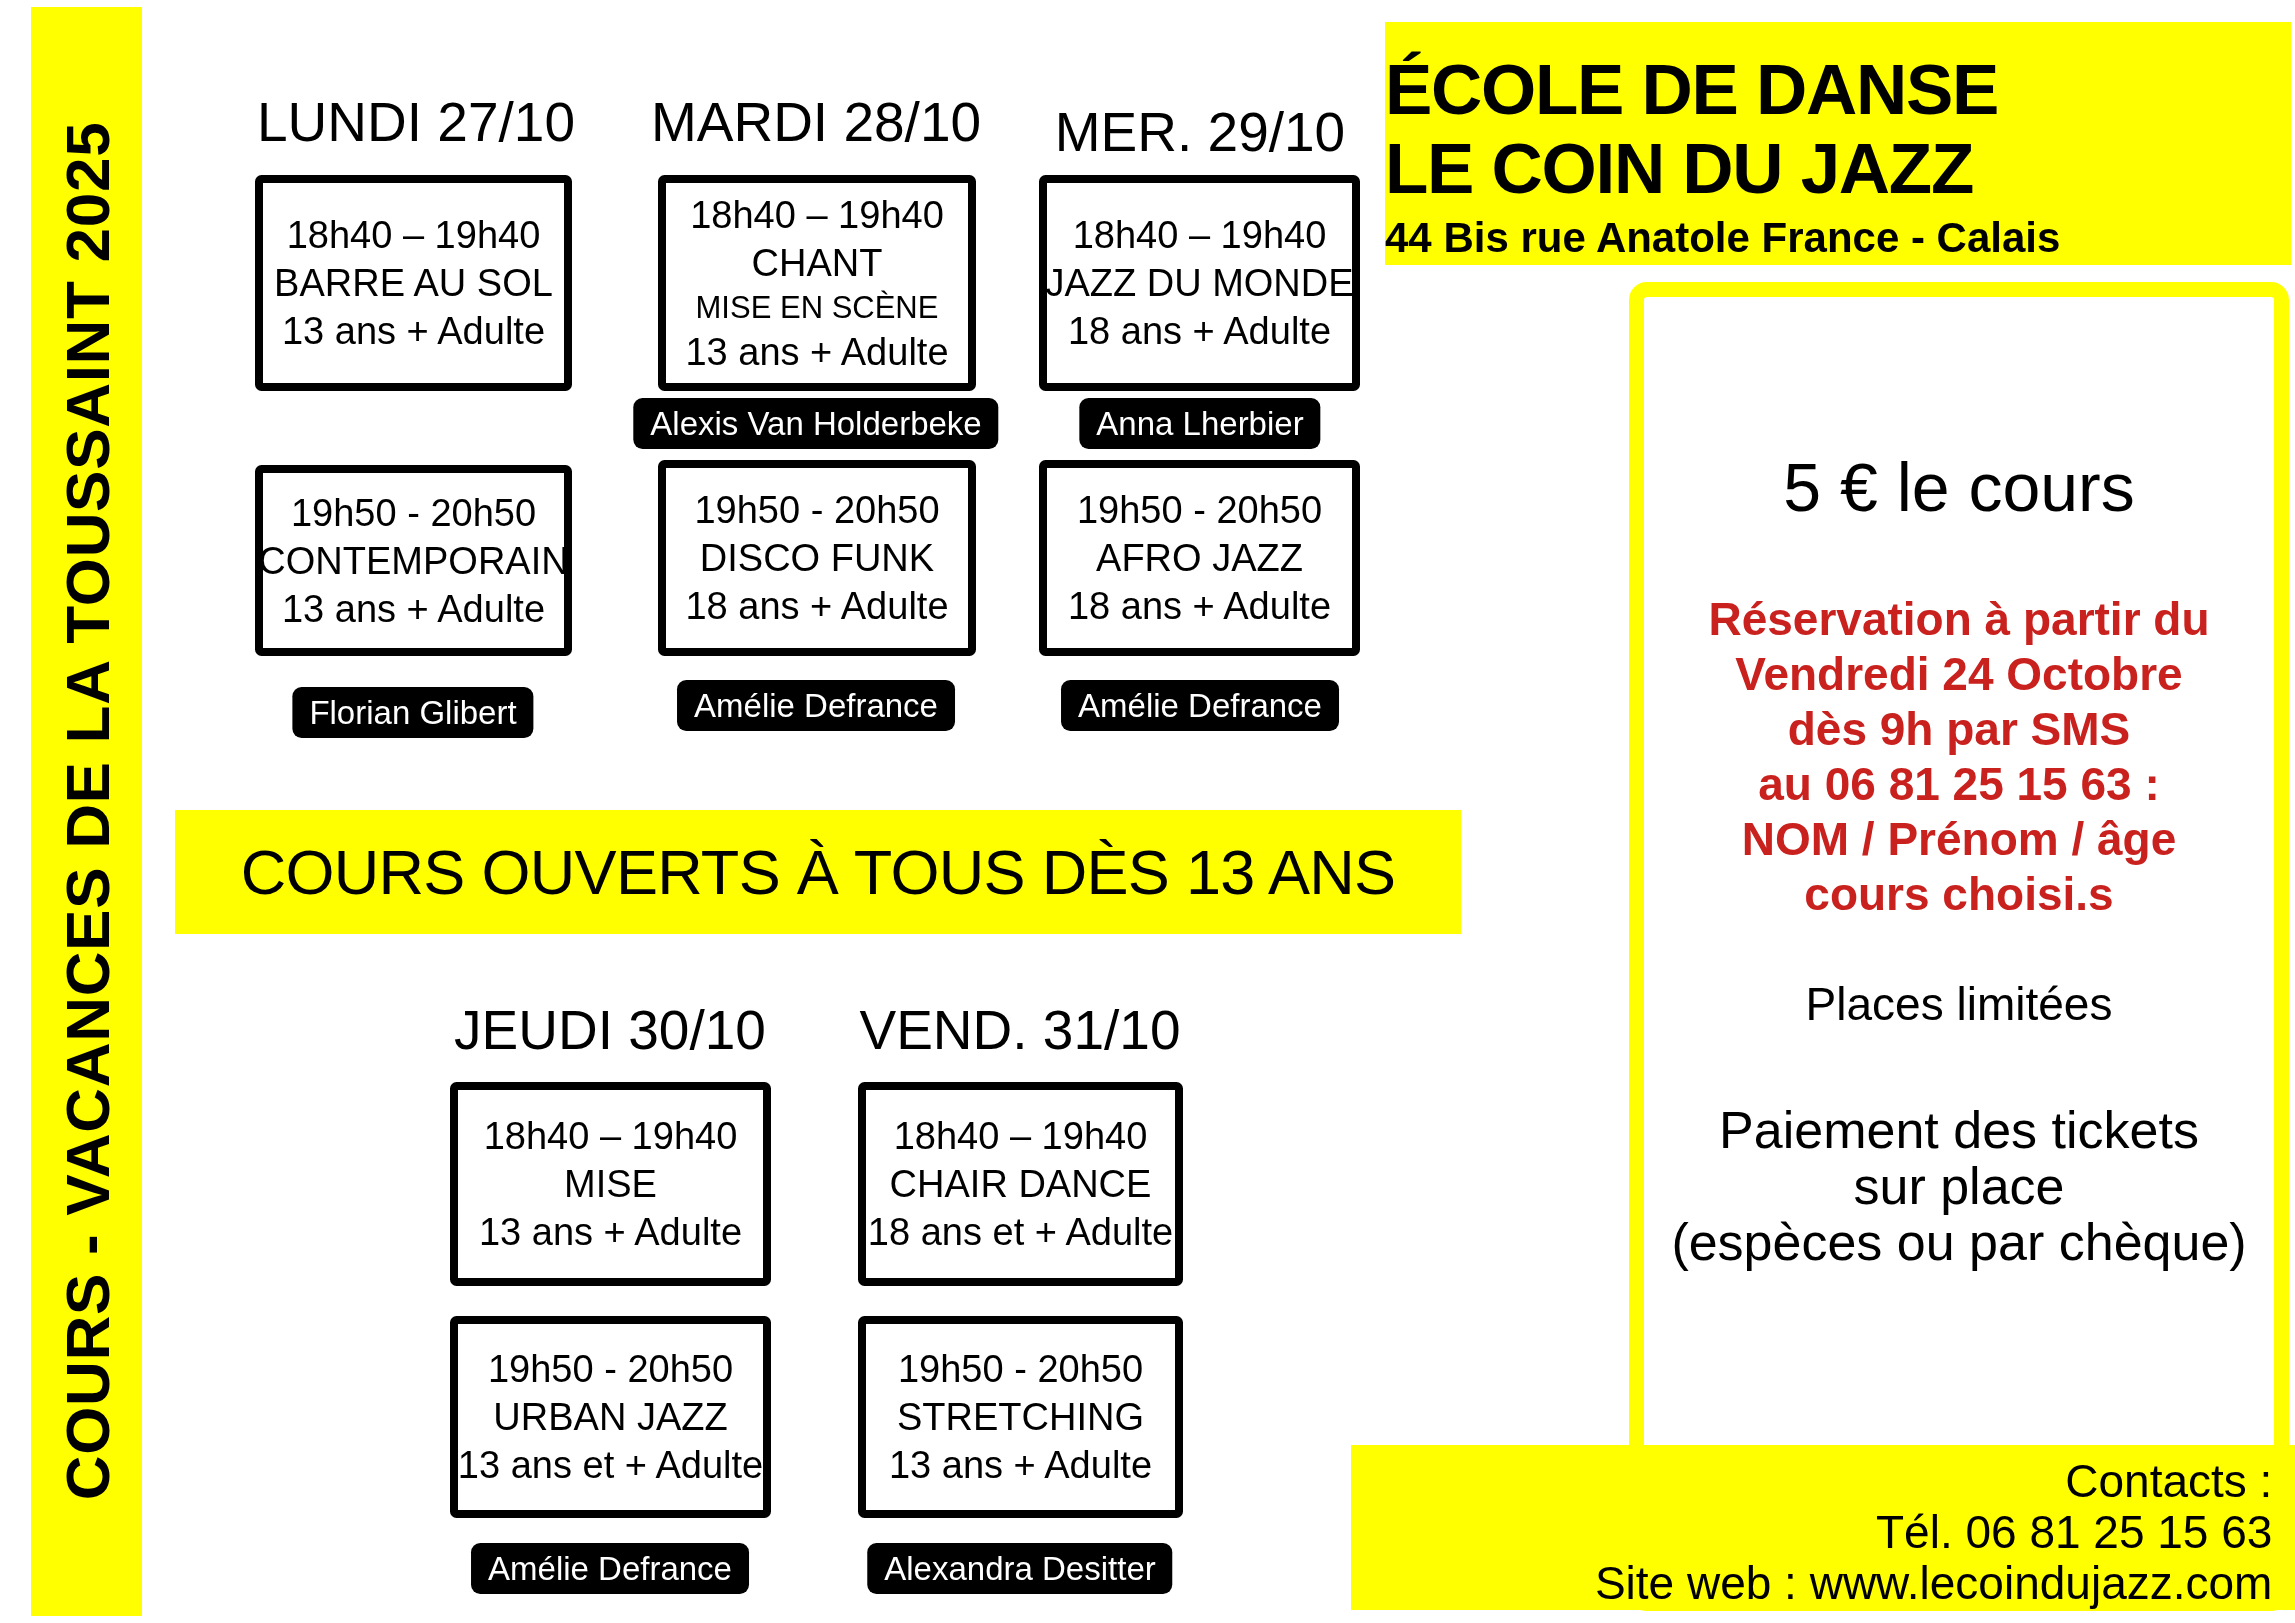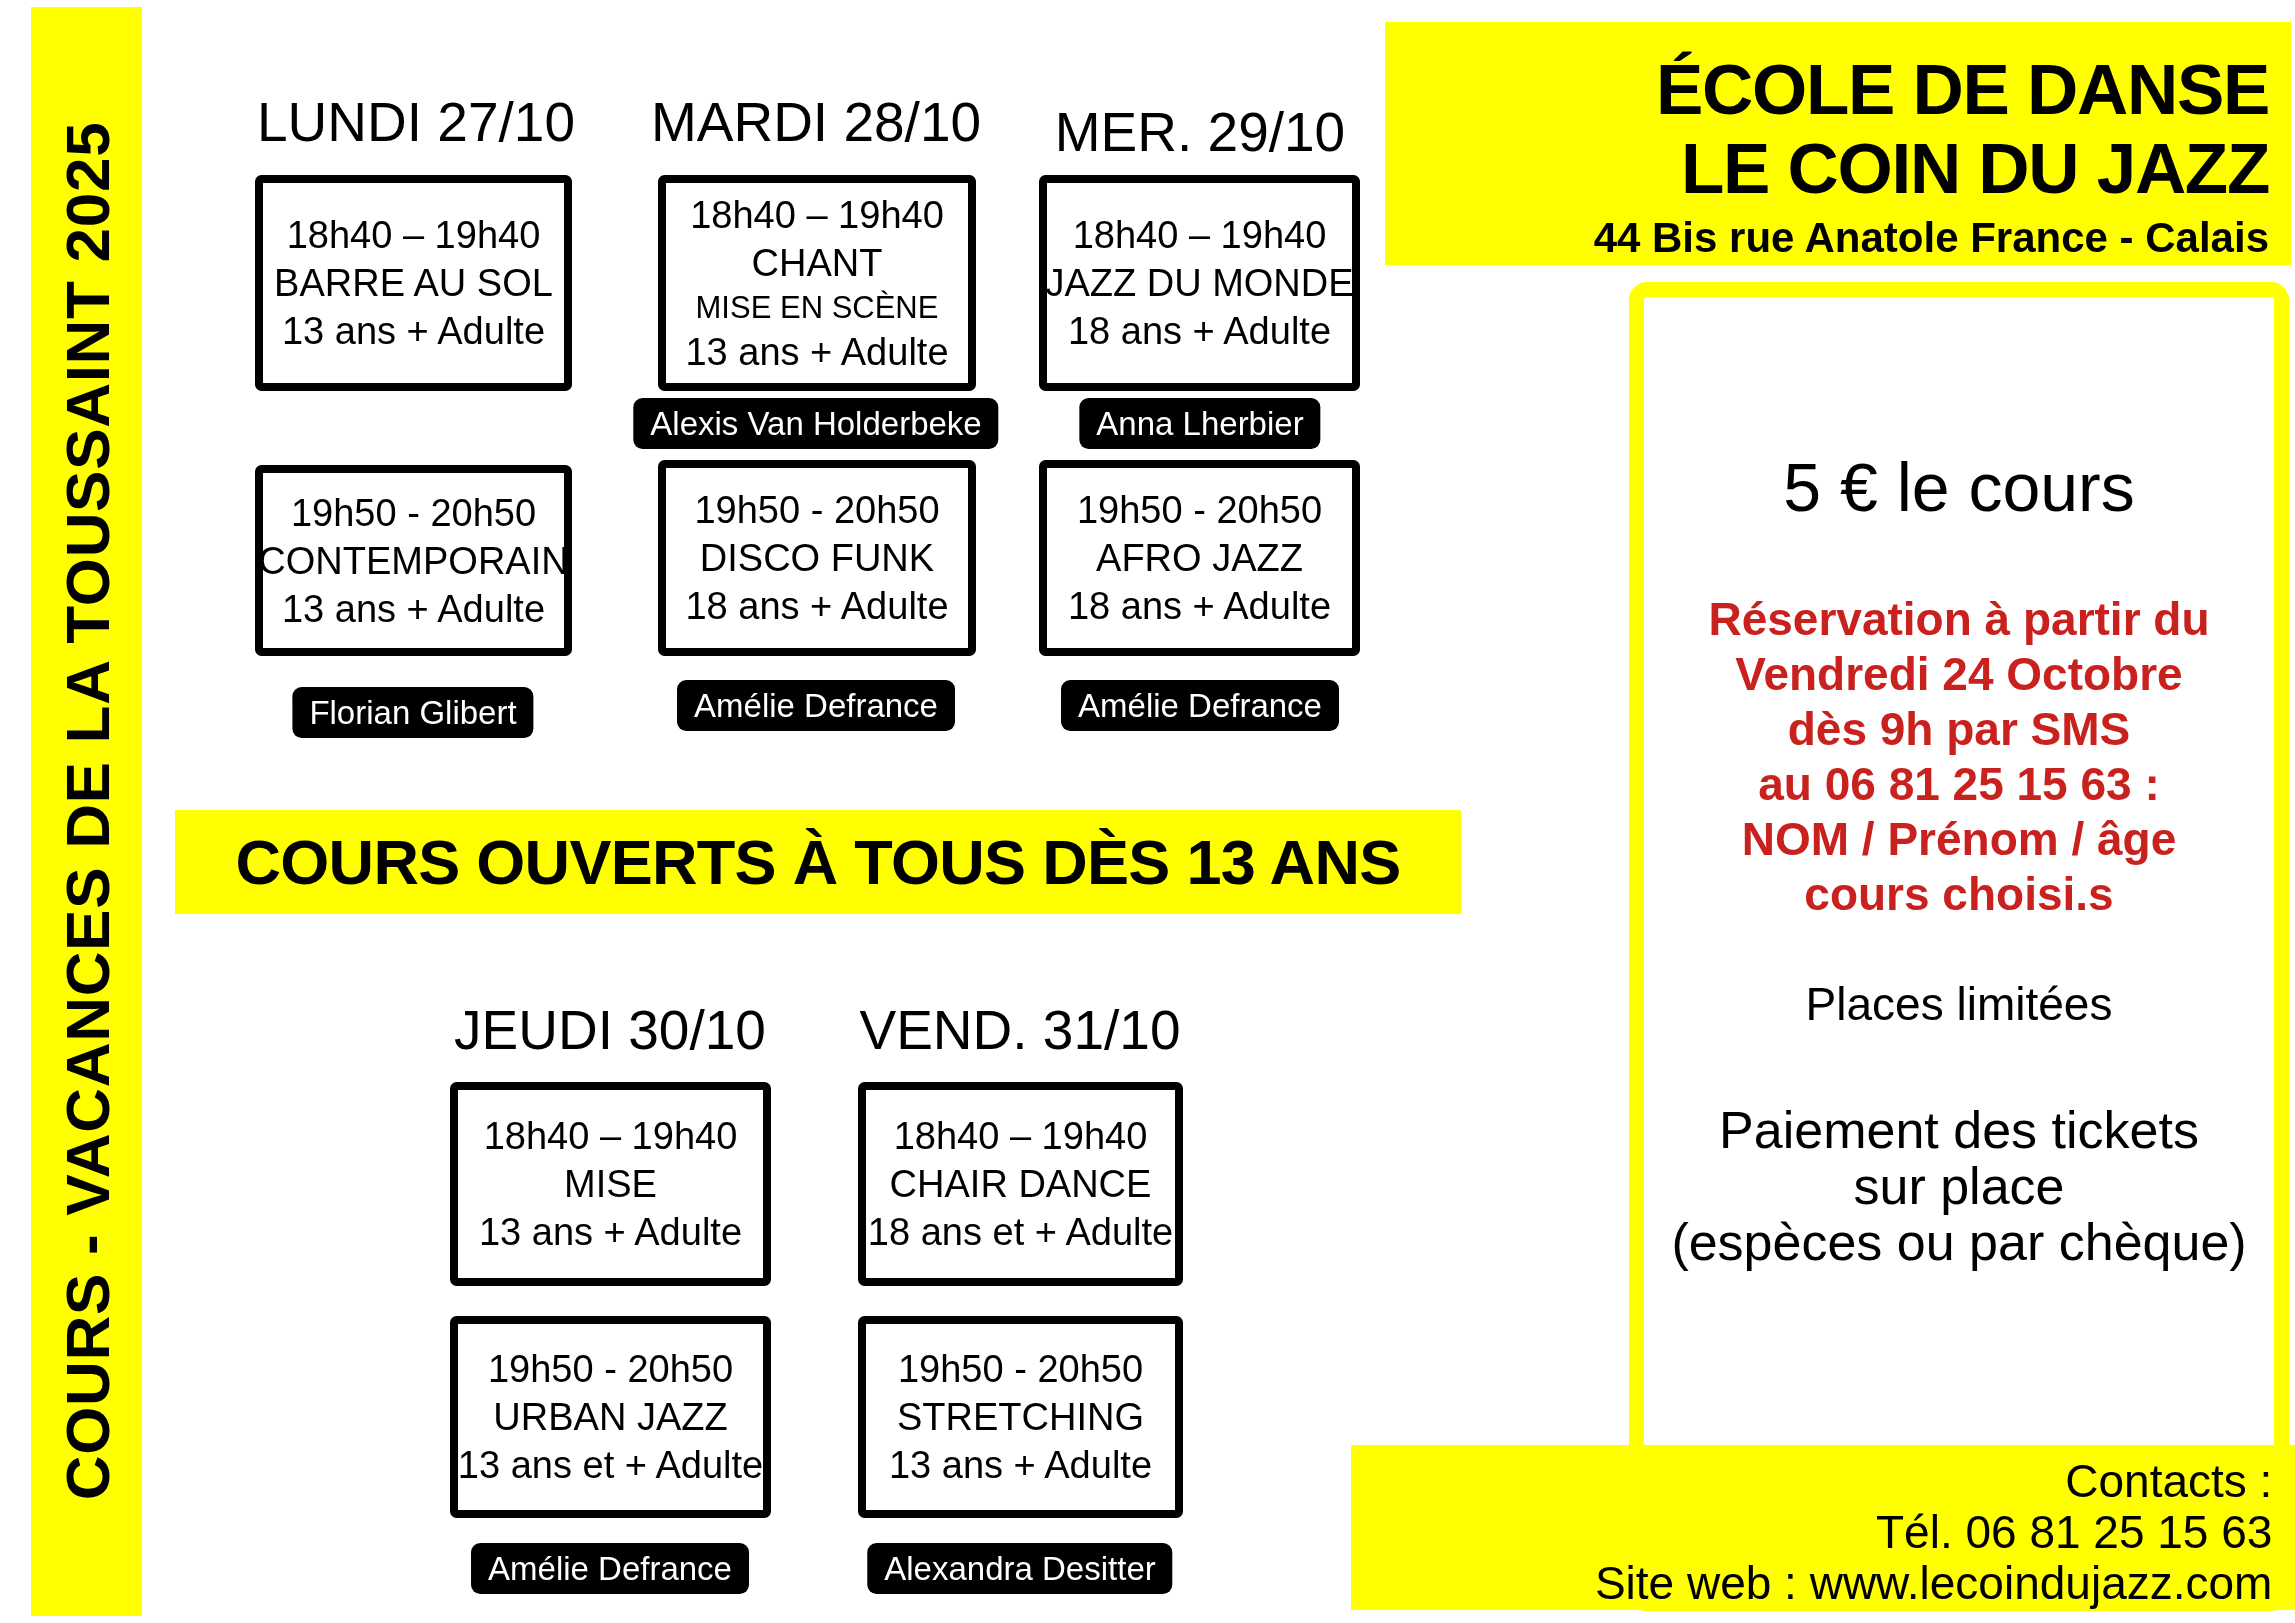--- a/index.html
+++ b/index.html
@@ -19,21 +19,20 @@
   .ribbon-text{
     position:absolute;left:50%;top:50%;
     transform:translate(-50%,-50%) rotate(-90deg);
     white-space:nowrap;
     font-size:62px;font-weight:bold;letter-spacing:0.7px;
   }
   
   .school-box{
     position:absolute;left:1385px;top:22px;width:906px;height:243px;
     background:var(--yellow,#ffff00);
-    text-align:right;
     padding:27.5px 22px 0 0;box-sizing:border-box;
   }
   .school-line{font-size:71px;font-weight:bold;line-height:79px;letter-spacing:-1.3px;}
   .school-address{font-size:42px;font-weight:bold;line-height:59px;}
   
   .day-header{
     position:absolute;transform:translateX(-50%);
     font-size:55px;line-height:60px;white-space:nowrap;
   }
   .hdr-lundi{left:416px;top:92px;}
@@ -72,24 +71,24 @@
   }
   .pill-mardi-1{left:816px;top:398px;}
   .pill-mer-1{left:1200px;top:398px;}
   .pill-lundi-2{left:413px;top:687px;}
   .pill-mardi-2{left:816px;top:680px;}
   .pill-mer-2{left:1200px;top:680px;}
   .pill-jeudi-2{left:610px;top:1543px;}
   .pill-vend-2{left:1020px;top:1543px;}
   
   .banner{
-    position:absolute;left:175px;top:810px;width:1286px;height:104px;
+    position:absolute;left:175px;top:810px;width:1286px;height:124px;
     background:var(--yellow,#ffff00);
     display:flex;align-items:center;justify-content:center;
-    font-size:63px;font-weight:bold;letter-spacing:-0.7px;white-space:nowrap;
+    font-size:63px;font-weight:normal;letter-spacing:-0.7px;white-space:nowrap;
   }
   
   .info-panel{
     position:absolute;left:1629px;top:282px;width:660px;height:1329px;
     background:#fff;
     border:15px solid var(--yellow,#ffff00);
     border-radius:18px;
     box-sizing:border-box;
     text-align:center;
     z-index:1;

